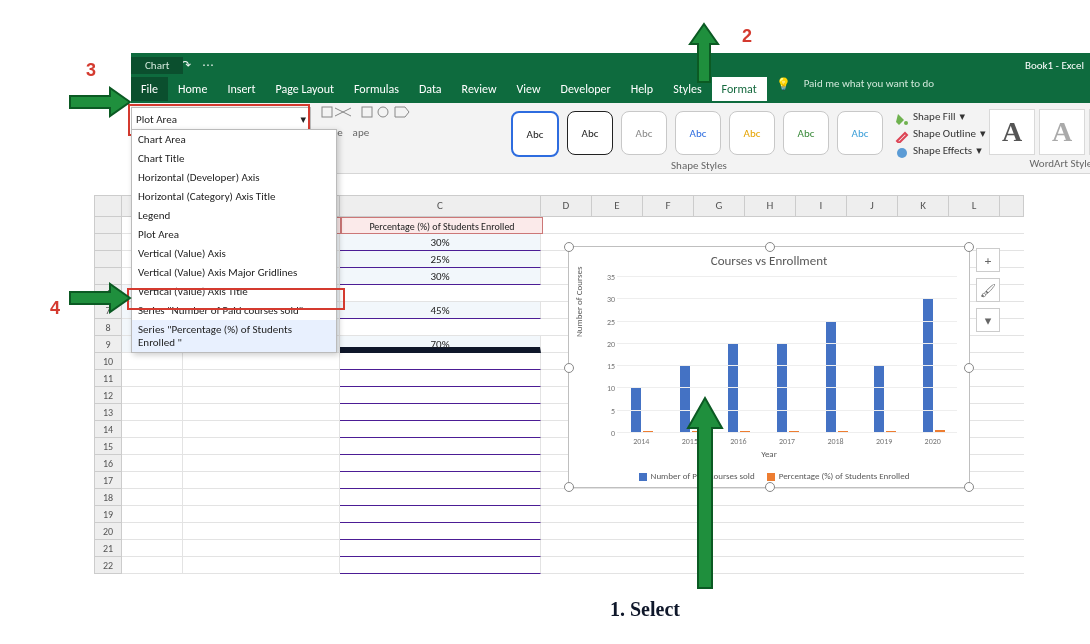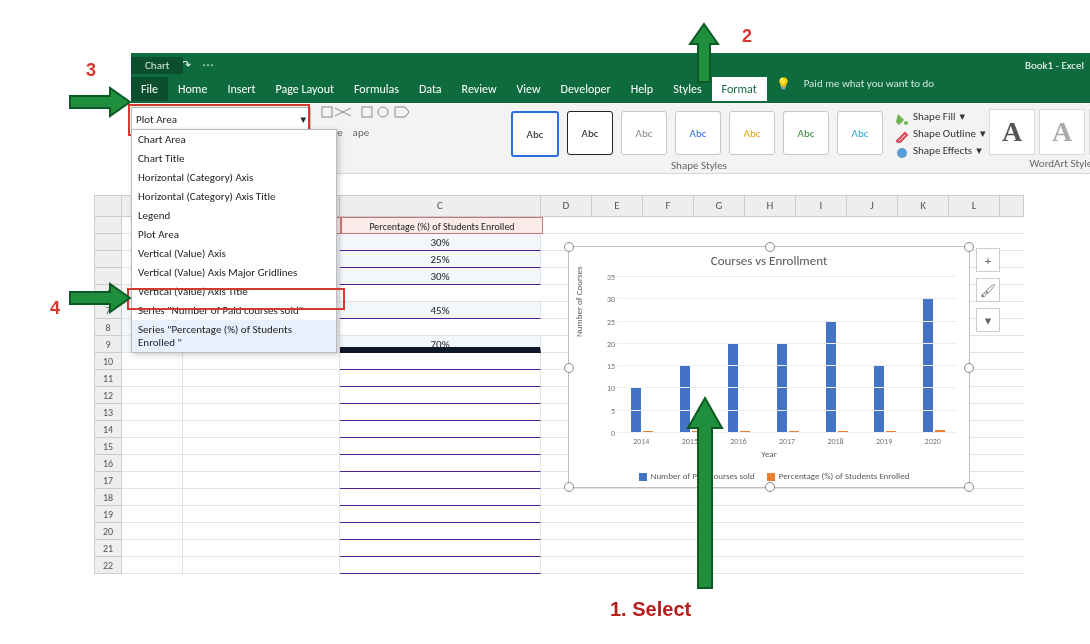--- a/index.html
+++ b/index.html
@@ -14,21 +14,21 @@
 .tab.dark { background:#0b4f2e; }
 .tab.active { background:#fff; color:#166a3f; }
 .tabs .tell { margin-left:8px; color:#cfe7d9; font-size:11px; }
 .tabs .bulb { margin:0 4px 0 10px; }
 .ribbon { position:absolute; left:131px; top:103px; right:0; height:70px; background:#f3f3f3; border-bottom:1px solid #d6d6d6; }
 .rib-left { position:absolute; left:190px; top:3px; width:180px; }
 .ins-row1 svg, .ins-row2 svg { display:block; }
 .ins-row1 { display:flex; gap:6px; align-items:center; }
 .ins-row2 { display:flex; gap:10px; margin-top:6px; color:#666; font-size:11px; }
 .rib-shapes { position:absolute; left:380px; top:8px; display:flex; gap:8px; }
-.abc { width:44px; height:42px; border:1px solid #c8c8c8; border-radius:3px; display:flex; align-items:center; justify-content:center; background:#fff; font-size:11px; }
+.abc { width:44px; height:42px; border:1px solid #c8c8c8; border-radius:8px; display:flex; align-items:center; justify-content:center; background:#fff; font-size:11px; }
 .abc.sel { border:2px solid #2d6cdf; }
 .abc.c2 { color:#222; border-color:#222; }
 .abc.c3 { color:#888; }
 .abc.c4 { color:#2d6cdf; }
 .abc.c5 { color:#e5a300; }
 .abc.c6 { color:#3a8a3a; }
 .abc.c7 { color:#3b9ed8; }
 .rib-shapelabel { position:absolute; left:380px; bottom:1px; width:376px; text-align:center; color:#666; font-size:11px; }
 .rib-shapefx { position:absolute; left:764px; top:6px; font-size:11px; color:#333; line-height:18px; }
 .rib-shapefx .row { display:flex; align-items:flex-end; gap:4px; }
@@ -77,21 +77,21 @@
 .grid { position:absolute; left:0; right:0; border-top:1px solid #eee; }
 .baseline { position:absolute; left:0; right:0; bottom:0; border-top:1px solid #bbb; }
 .bars { position:absolute; left:0; right:0; top:0; bottom:0; }
 .bargroup { position:absolute; bottom:0; width:40px; }
 .bar1 { position:absolute; bottom:0; left:10px; width:10px; background:#4472c4; }
 .bar2 { position:absolute; bottom:0; left:22px; width:10px; background:#ed7d31; }
 .xtick { position:absolute; top:100%; font-size:8px; color:#777; width:40px; text-align:center; margin-top:3px; }
 .sidebtns { position:absolute; left:976px; top:248px; }
 .sidebtn { width:22px; height:22px; border:1px solid #ccc; background:#fff; margin-bottom:6px; display:flex; align-items:center; justify-content:center; color:#666; font-size:13px; }
 .annot { position:absolute; font:700 18px Arial; }
-.annot.red { color:#d43a2f; } .annot.green { color:#b91c1c; }
+.annot.red { color:#d43a2f; } .annot.green { color:#0f172a;font-family:Liberation Serif, serif; }
 .arrow { position:absolute; z-index:10; }
 </style>
 </head>
 <body>
 <div class="app">
 
 <div class="qat">
   <span class="icon">💾</span>
   <span class="icon">↶</span>
   <span class="icon">↷</span>
@@ -183,21 +183,21 @@
 
 <div class="selector">
   <span>Plot Area</span>
   <span>▾</span>
 </div>
 <div class="selector-outline"></div>
 
 <div class="dropdown" id="dd">
       <div class="item">Chart Area</div>
       <div class="item">Chart Title</div>
-      <div class="item">Horizontal (Category) Axis</div>
+      <div class="item">Horizontal (Developer) Axis</div>
       <div class="item">Horizontal (Category) Axis Title</div>
       <div class="item">Legend</div>
       <div class="item">Plot Area</div>
       <div class="item">Vertical (Value) Axis</div>
       <div class="item">Vertical (Value) Axis Major Gridlines</div>
       <div class="item">Vertical (Value) Axis Title</div>
       <div class="item">Series "Number of Paid courses sold"</div>
       <div class="item hilite">Series "Percentage (%) of Students Enrolled "</div>
     </div>
 <div class="dd-outline"></div>

